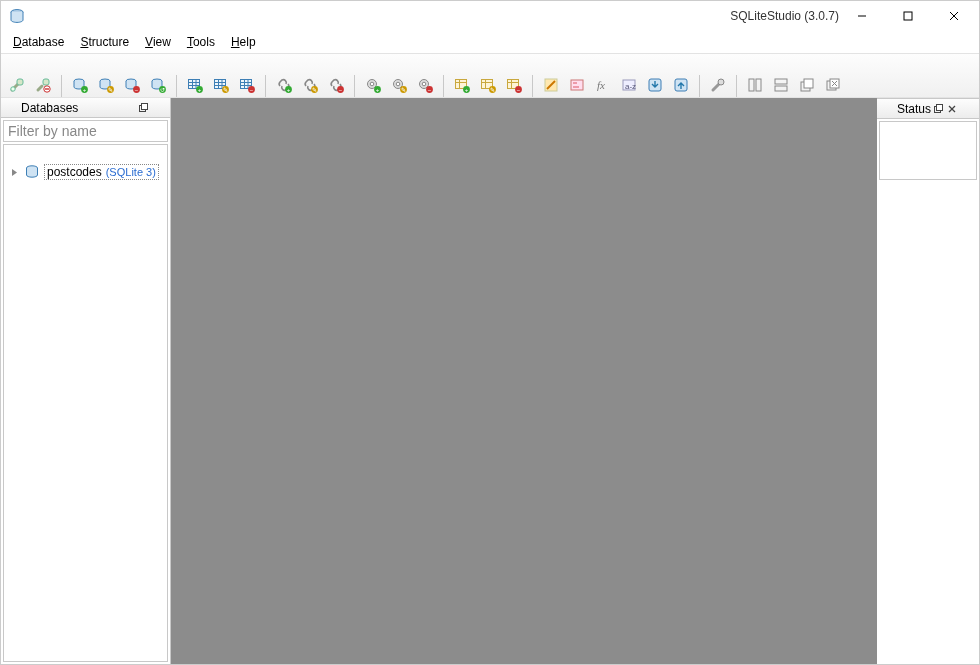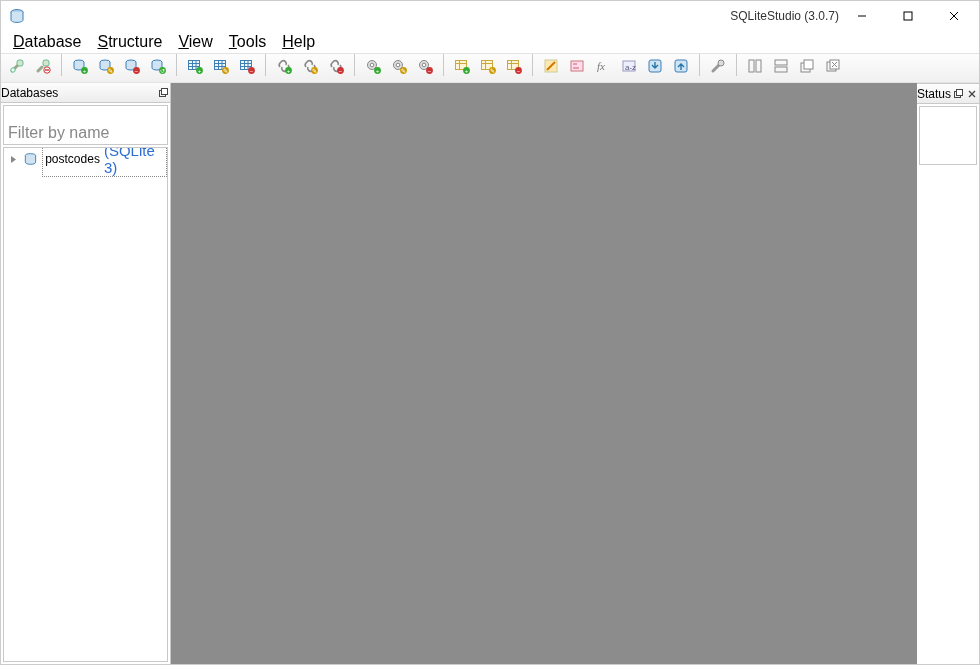--- a/index.html
+++ b/index.html
@@ -40,29 +40,29 @@
 
 .menubar {
   height: 22px;
   display: flex;
   align-items: center;
   padding: 0 4px;
   background: #fff;
 }
 .menubar .menu-item {
   padding: 2px 8px;
-  font-size: 16px;
+  font-size: 12px;
   cursor: default;
 }
 .menubar .menu-item .mn { text-decoration: underline; }
 
 .toolbar {
-  height: 30px;
-  display: flex;
-  align-items: flex-start;
+  height: 45px;
+  display: flex;
+  align-items: flex-end;
   padding: 0 4px;
   border-top: 1px solid #e3e3e3;
   border-bottom: 1px solid #e3e3e3;
   background: linear-gradient(#fdfdfd, #f0f0f0);
   gap: 2px;
 }
 .tb-sep {
   width: 1px; height: 22px;
   background: #c8c8c8;
   margin: 0 4px;
@@ -86,51 +86,50 @@
   border-right: 1px solid #c8c8c8;
   display: flex;
   flex-direction: column;
   background: #fff;
 }
 .panel-header {
   height: 20px;
   background: linear-gradient(#fdfdfd, #ececec);
   border-bottom: 1px solid #c8c8c8;
   display: flex; align-items: center;
-  padding: 0 0;
+  padding: 0 20px;
   font-size: 12px;
 }
 .panel-header .spacer { flex: 1; }
 .panel-header .hdr-btn {
   width: 14px; height: 14px;
   display: flex; align-items: center; justify-content: center;
   font-size: 9px;
   cursor: default;
 }
 .filter-box {
   border: 1px solid #c8c8c8;
   margin: 2px;
 }
 .filter-box input {
   width: 100%;
   border: none;
   outline: none;
-  font-size: 16px;
+  font-size: 14px;
   padding: 2px 4px;
   color: #b91c1c;
-  margin-top: 16px;
 }
 .filter-box input::placeholder { color: #888; }
 .tree {
   flex: 1;
   margin: 0 2px 2px 2px;
   border: 1px solid #c8c8c8;
   background: #fff;
   overflow: auto;
-  padding-top: 2px;
+  padding-top: 18px;
 }
 .tree-row {
   display: flex; align-items: center;
   height: 18px;
   padding-left: 4px;
   font-size: 12px;
 }
 .tree-row.selected .db-label-wrap {
   border: 1px dotted #888;
   padding: 0 2px;
@@ -140,21 +139,21 @@
   display: inline-flex; align-items: center; justify-content: center;
   color: #666;
   font-size: 9px;
   margin-right: 4px;
 }
 .tree-row .db-icon {
   width: 16px; height: 16px; margin-right: 4px;
   display: inline-flex; align-items: center; justify-content: center;
 }
 .db-label-wrap { display: inline-flex; align-items: center; gap: 4px; }
-.db-type { color: #2a6cd1; font-size: 15px; }
+.db-type { color: #2a6cd1; font-size: 11px; }
 
 .main-area {
   flex: 1;
   display: flex;
   flex-direction: row;
   min-width: 0;
 }
 .mdi {
   flex: 1;
   background: #8c8c8c;

